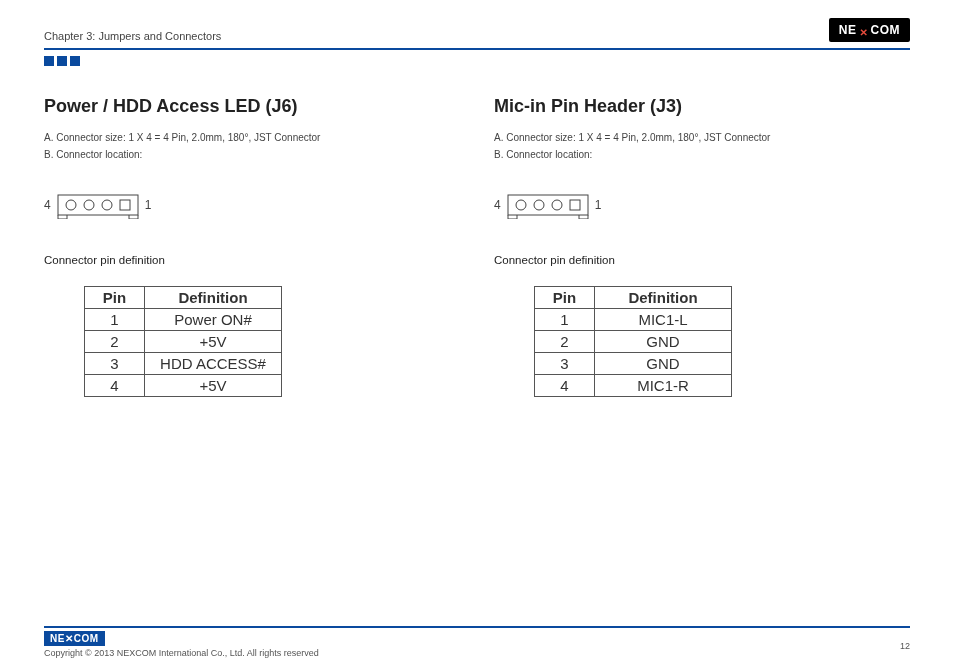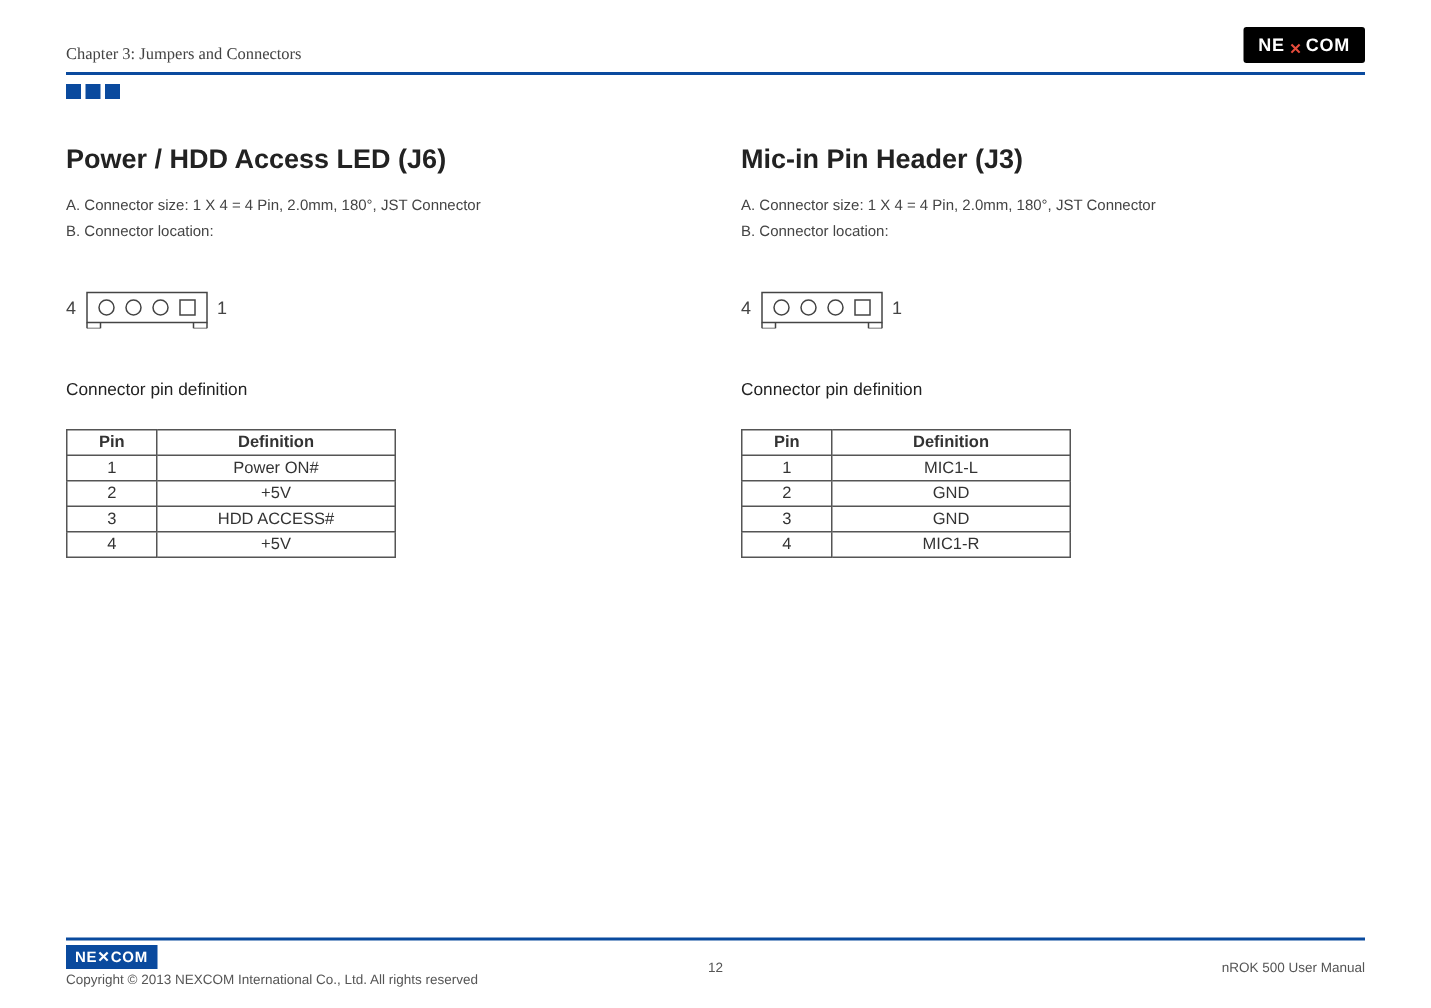--- a/index.html
+++ b/index.html
@@ -15,21 +15,20 @@
   }
   .header {
     display: flex;
     justify-content: space-between;
     align-items: flex-end;
     margin-bottom: 6px;
   }
   .chapter {
     font-size: 11px;
     color: #444;
-    font-family: Liberation Serif, serif;
   }
   .logo-top {
     background: #000000;
     color: #fff;
     font-weight: bold;
     font-size: 12px;
     padding: 5px 10px;
     letter-spacing: 0.5px;
     border-radius: 2px;
     display: inline-flex;
@@ -94,22 +93,23 @@
     margin: 0 6px;
   }
   .table-title {
     font-weight: normal;
     font-size: 11.5px;
     margin-bottom: 20px;
     color: #222;
   }
   table.pins {
     border-collapse: collapse;
-    width: 220px;
-    font-size: 11px;
+    width: 198px;
+    font-size: 15px;
+    margin-left: 40px;
   }
   table.pins th, table.pins td {
     border: 1px solid #555;
     text-align: center;
     padding: 2px 6px;
     color: #333;
   }
   table.pins th {
     font-weight: bold;
     background: #fff;
@@ -272,15 +272,14 @@
 </div>
 
 <div class="footer">
   <div class="footer-hr"></div>
   <div class="footer-row">
     <div class="footer-left">
       <span class="logo-bottom">NE✕COM</span><br>
       <span>Copyright © 2013 NEXCOM International Co., Ltd. All rights reserved</span>
     </div>
     <div class="footer-mid">12</div>
-    <div class="footer-right">nROK 500 User Manual</div>
   </div>
 </div>
 
 </body></html>

